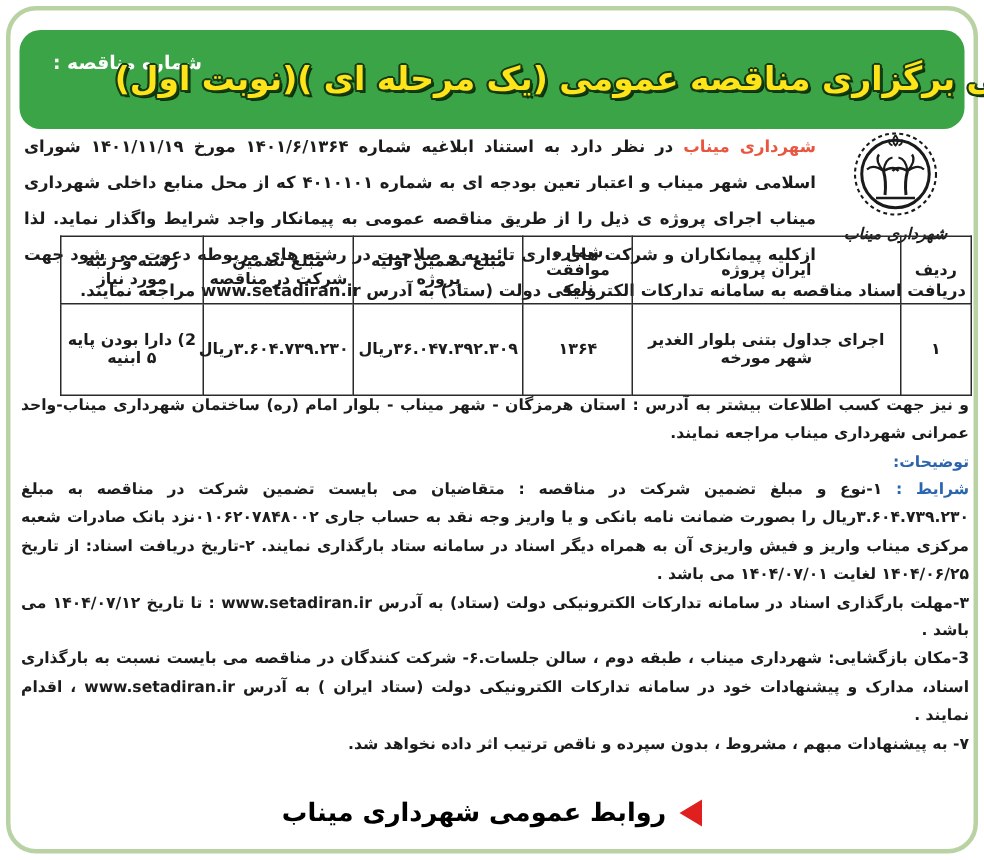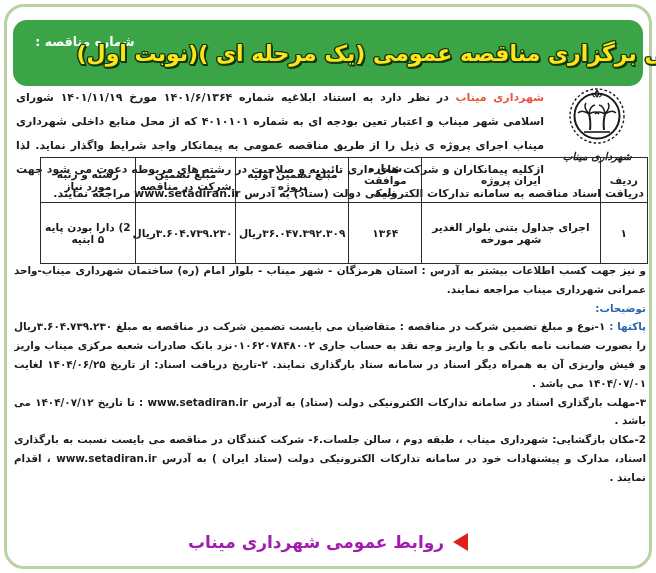--- a/index.html
+++ b/index.html
@@ -42,21 +42,21 @@
   .notes{position:absolute;left:14px;top:261px;width:632px;height:262px;overflow:hidden;
          direction:rtl;text-align:justify;font-size:10.4px;font-weight:bold;line-height:18.8px;}
   .notes p{margin:0;}
   .blue{color:#2a66ae;}
 
   
   .signature{position:absolute;left:0;top:527px;width:656px;height:30px;
              display:flex;align-items:center;justify-content:center;gap:9px;}
   .tri-left{width:0;height:0;border-top:9px solid transparent;border-bottom:9px solid transparent;
             border-right:15px solid #e01f1f;}
-  .sig-text{direction:rtl;font-size:17px;font-weight:bold;color:#a21caf;}
+  .sig-text{direction:rtl;font-size:17px;font-weight:bold;color:#000000;}
   .national-id{position:absolute;left:30px;top:572px;direction:rtl;
                font-size:11px;font-weight:bold;text-align:right;}
 </style>
 </head>
 <body>
 
 <div class="sheet">
   <div class="frame"></div>
 
   <div class="header-bar">
@@ -118,24 +118,25 @@
           <td>2) دارا بودن پایه ۵ ابنیه</td>
         </tr>
       </tbody>
     </table>
   </div>
 
   <div class="notes">
     <p>و نیز جهت کسب اطلاعات بیشتر به آدرس : استان هرمزگان - شهر میناب - بلوار امام (ره) ساختمان شهرداری میناب-واحد عمرانی شهرداری میناب مراجعه نمایند.</p>
     <p><span class="blue">توضیحات:</span></p>
     <p>
-      <span class="blue">پاکتها :</span><span> ۱-نوع و مبلغ تضمین شرکت در مناقصه : متقاضیان می بایست تضمین شرکت در مناقصه به مبلغ ۳.۶۰۴.۷۳۹.۲۳۰ریال را بصورت ضمانت نامه بانکی و یا واریز وجه نقد به حساب جاری ۰۱۰۶۲۰۷۸۴۸۰۰۲نزد بانک صادرات شعبه مرکزی میناب واریز و فیش واریزی آن به همراه دیگر اسناد در سامانه ستاد بارگذاری نمایند. ۲-تاریخ دریافت اسناد: از تاریخ ۱۴۰۴/۰۶/۲۵ لغایت ۱۴۰۴/۰۷/۰۱ می باشد .</span>
+      <span class="blue">شرایط :</span><span> ۱-نوع و مبلغ تضمین شرکت در مناقصه : متقاضیان می بایست تضمین شرکت در مناقصه به مبلغ ۳.۶۰۴.۷۳۹.۲۳۰ریال را بصورت ضمانت نامه بانکی و یا واریز وجه نقد به حساب جاری ۰۱۰۶۲۰۷۸۴۸۰۰۲نزد بانک صادرات شعبه مرکزی میناب واریز و فیش واریزی آن به همراه دیگر اسناد در سامانه ستاد بارگذاری نمایند. ۲-تاریخ دریافت اسناد: از تاریخ ۱۴۰۴/۰۶/۲۵ لغایت ۱۴۰۴/۰۷/۰۱ می باشد .</span>
     </p>
     <p>۳-مهلت بارگذاری اسناد در سامانه تدارکات الکترونیکی دولت (ستاد) به آدرس www.setadiran.ir : تا تاریخ ۱۴۰۴/۰۷/۱۲ می باشد .</p>
-    <p>2-مکان بازگشایی: شهرداری میناب ، طبقه دوم ، سالن جلسات.۶- شرکت کنندگان در مناقصه  می بایست نسبت به بارگذاری اسناد، مدارک و پیشنهادات خود در سامانه تدارکات الکترونیکی دولت (ستاد ایران ) به آدرس www.setadiran.ir ، اقدام نمایند .</p>
+    <p>3-مکان بازگشایی: شهرداری میناب ، طبقه دوم ، سالن جلسات.۶- شرکت کنندگان در مناقصه  می بایست نسبت به بارگذاری اسناد، مدارک و پیشنهادات خود در سامانه تدارکات الکترونیکی دولت (ستاد ایران ) به آدرس www.setadiran.ir ، اقدام نمایند .</p>
+    <p>۷- به پیشنهادات مبهم ، مشروط ، بدون سپرده و ناقص ترتیب اثر داده نخواهد شد.</p>
 
   </div>
 
   <div class="signature">
     <span class="tri-left"></span>
     <span class="sig-text">روابط عمومی شهرداری میناب</span>
   </div>
   <div class="national-id">شناسه ملی:۲۰۰۱۴۴۱</div>
 </div>
 

